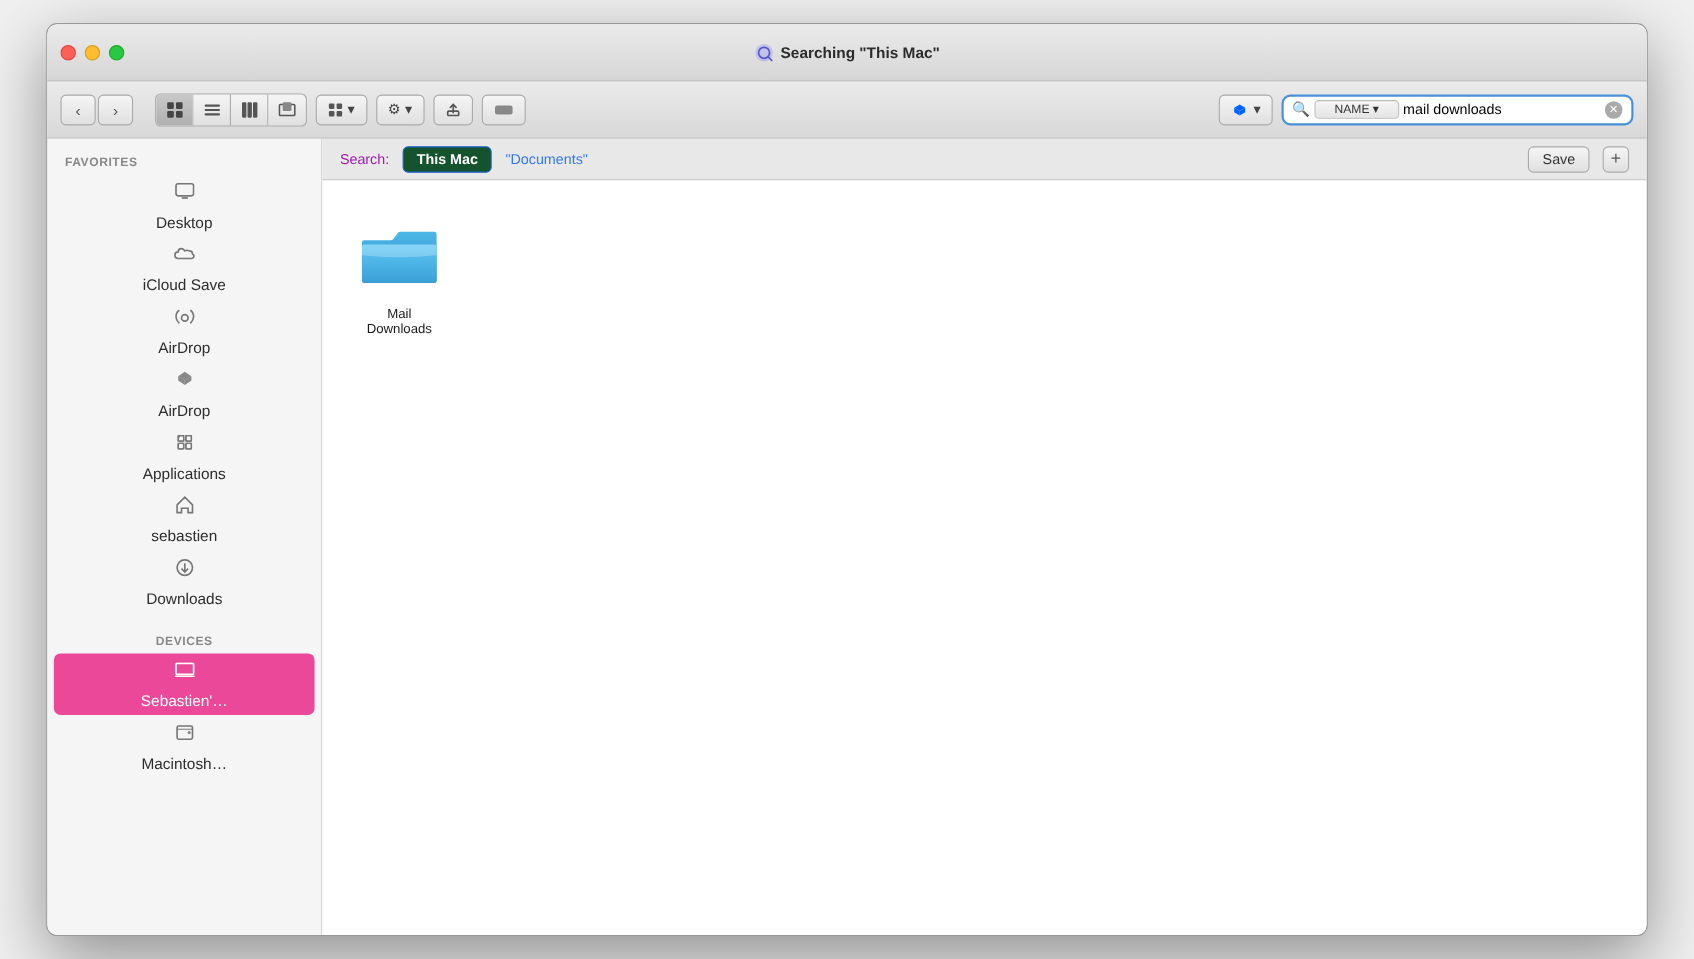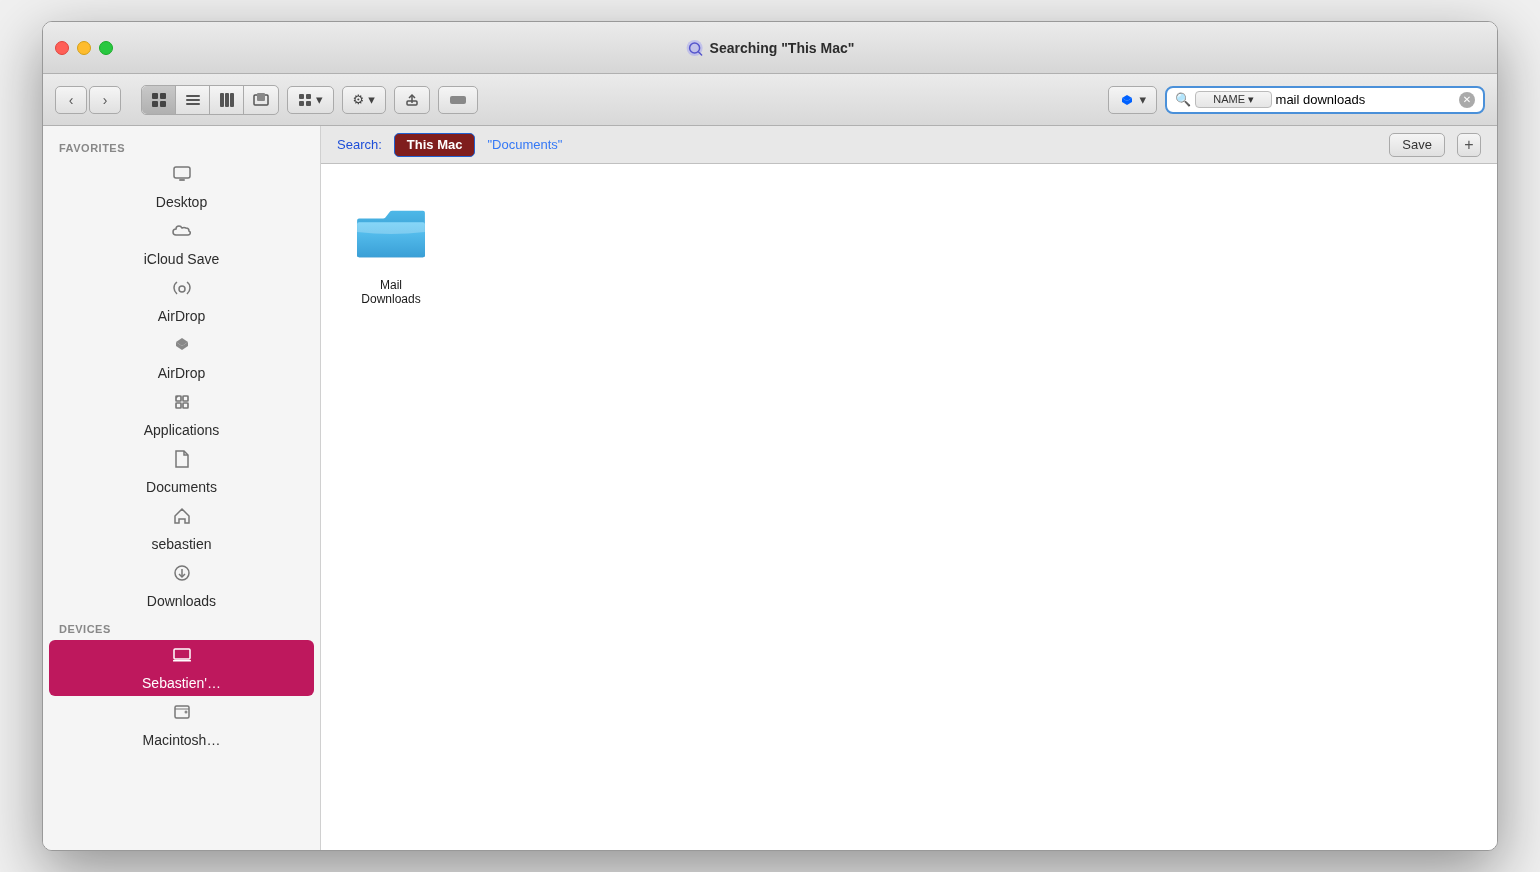--- a/index.html
+++ b/index.html
@@ -187,21 +187,21 @@
       font-size: 10px;
     }
     
     .main-area {
       display: flex;
       flex: 1;
       overflow: hidden;
     }
     
     .sidebar {
-      width: 278px;
+      width: 250px;
       background: #f5f5f5;
       border-right: 1px solid #d0d0d0;
       padding: 12px 0;
       overflow-y: auto;
       flex-shrink: 0;
     }
     .sidebar-section-label {
       font-size: 11px;
       font-weight: 700;
       color: #888;
@@ -213,21 +213,21 @@
       display: flex;
       align-items: center;
       padding: 5px 16px;
       gap: 10px;
       cursor: pointer;
       border-radius: 6px;
       margin: 1px 6px;
       flex-direction: column;
     }
     .sidebar-item.active {
-      background: #be185d;
+      background: #ec4899;
       color: #fff;
     }
     .sidebar-item.active .sidebar-label { color: #fff; }
     .sidebar-label {
       font-size: 14px;
       color: #2c2c2c;
     }
     .sidebar-icon {
       width: 20px;
       height: 20px;
@@ -242,34 +242,34 @@
       background: #e8e8e8;
       border-bottom: 1px solid #c0c0c0;
       display: flex;
       align-items: center;
       padding: 0 16px;
       gap: 12px;
       flex-shrink: 0;
     }
     .scope-label {
       font-size: 13px;
-      color: #1d4ed8;
+      color: #a21caf;
       font-weight: 500;
     }
     .scope-btn {
       height: 24px;
       padding: 0 12px;
       border-radius: 5px;
       font-size: 13px;
       font-weight: 600;
       cursor: pointer;
       border: 1px solid transparent;
     }
     .scope-btn.active {
-      background: #7f1d1d;
+      background: #14532d;
       color: #fff;
       border-color: #2060d0;
     }
     .scope-documents {
       font-size: 13px;
       color: #3478f6;
       cursor: pointer;
       font-weight: 400;
     }
     .scope-spacer { flex: 1; }
@@ -511,29 +511,20 @@
             <path d="M3 3 L8 3 L8 8 L3 8 Z M3 5 L5 3 M10 3 L15 3 L15 8 L10 8 Z M3 10 L8 10 L8 15 L3 15 Z M10 10 L15 10 L15 15 L10 15 Z" fill="none" stroke="#777" stroke-width="1.2"></path>
             <rect x="3" y="3" width="5" height="5" rx="1" fill="none" stroke="#777" stroke-width="1.2"></rect>
             <rect x="10" y="3" width="5" height="5" rx="1" fill="none" stroke="#777" stroke-width="1.2"></rect>
             <rect x="3" y="10" width="5" height="5" rx="1" fill="none" stroke="#777" stroke-width="1.2"></rect>
             <rect x="10" y="10" width="5" height="5" rx="1" fill="none" stroke="#777" stroke-width="1.2"></rect>
           </svg>
         </div>
         <span class="sidebar-label">Applications</span>
       </div>
 
-      <div class="sidebar-item">
-        <div class="sidebar-icon">
-          <svg width="16" height="18" viewBox="0 0 16 18">
-            <path d="M2 1 L10 1 L14 5 L14 17 L2 17 Z" fill="none" stroke="#777" stroke-width="1.5"></path>
-            <path d="M10 1 L10 5 L14 5" fill="none" stroke="#777" stroke-width="1.5"></path>
-          </svg>
-        </div>
-        <span class="sidebar-label">Documents</span>
-      </div>
 
       <div class="sidebar-item">
         <div class="sidebar-icon">
           <svg width="18" height="18" viewBox="0 0 18 18">
             <path d="M2 9 L9 2 L16 9 L16 16 L12 16 L12 12 L6 12 L6 16 L2 16 Z" fill="none" stroke="#777" stroke-width="1.5"></path>
           </svg>
         </div>
         <span class="sidebar-label">sebastien</span>
       </div>
 
@@ -541,21 +532,21 @@
         <div class="sidebar-icon">
           <svg width="18" height="18" viewBox="0 0 18 18">
             <circle cx="9" cy="9" r="7" fill="none" stroke="#777" stroke-width="1.5"></circle>
             <line x1="9" y1="5" x2="9" y2="12" stroke="#777" stroke-width="1.5"></line>
             <polyline points="6,10 9,13 12,10" fill="none" stroke="#777" stroke-width="1.5"></polyline>
           </svg>
         </div>
         <span class="sidebar-label">Downloads</span>
       </div>
 
-      <div class="sidebar-section-label" style="margin-top:5px;">Devices</div>
+      <div class="sidebar-section-label" style="margin-top:16px;text-align:center;">Devices</div>
 
       <div class="sidebar-item active">
         <div class="sidebar-icon">
           <svg width="20" height="14" viewBox="0 0 20 14">
             <rect x="2" y="1" width="16" height="10" rx="1" fill="none" stroke="#fff" stroke-width="1.5"></rect>
             <rect x="1" y="12" width="18" height="1.5" rx="0.5" fill="#fff"></rect>
           </svg>
         </div>
         <span class="sidebar-label">Sebastien'…</span>
       </div>

